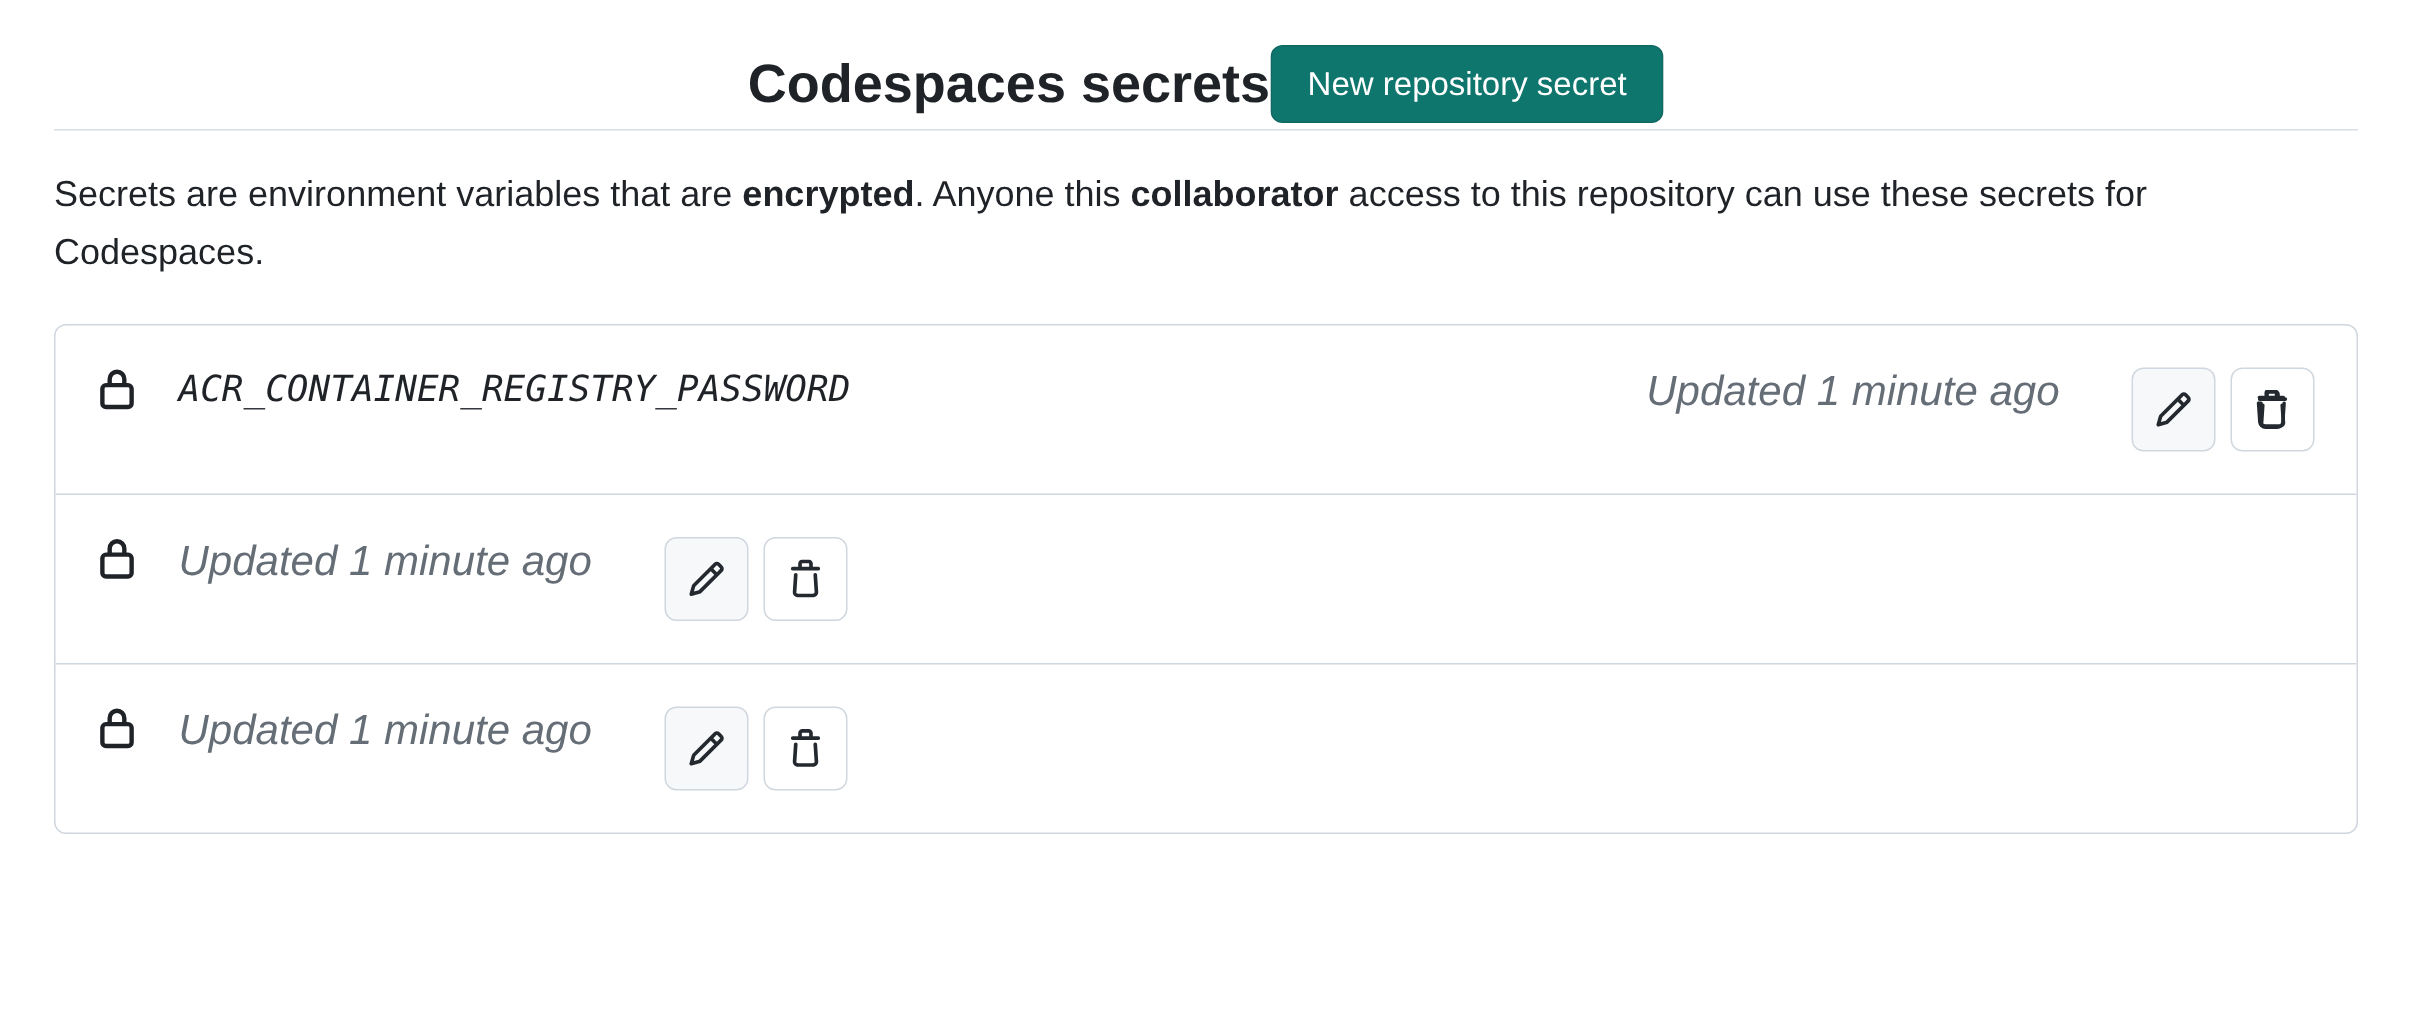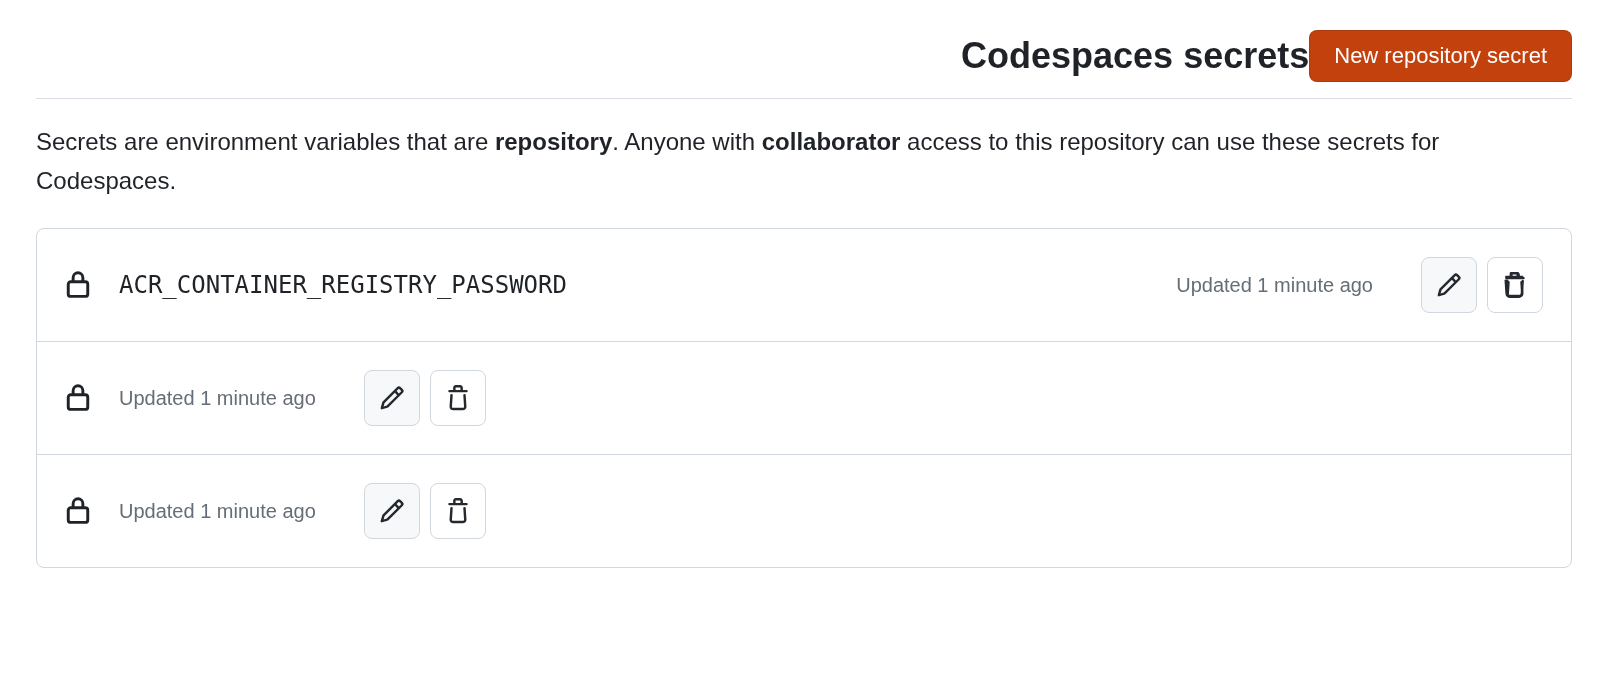--- a/index.html
+++ b/index.html
@@ -6,32 +6,32 @@
 body {
   font-family: -apple-system, BlinkMacSystemFont, "Segoe UI", Helvetica, Arial, sans-serif;
   color: #1f2328;
   background: #ffffff;
   padding: 30px 36px;
   font-size: 14px;
 }
 .header-row {
   display: flex;
   align-items: center;
-  justify-content: flex-end;
-  padding-bottom: 16px;
+  justify-content: center;
+  padding-bottom: 4px;
   border-bottom: 1px solid #d8dee4;
   margin-bottom: 24px;
 }
 .page-title {
   font-size: 36px;
   font-weight: 600;
   color: #1f2328;
 }
 .new-secret-btn {
-  background: #c2410c;
+  background: #0f766e;
   color: #ffffff;
   border: 1px solid rgba(31,35,40,0.15);
   border-radius: 8px;
   padding: 12px 24px;
   font-size: 22px;
   font-weight: 500;
   cursor: pointer;
   line-height: 1.2;
 }
 .description {
@@ -41,35 +41,36 @@
   margin-bottom: 28px;
 }
 .description b { font-weight: 600; }
 .secrets-list {
   border: 1px solid #d0d7de;
   border-radius: 8px;
   overflow: hidden;
 }
 .secret-row {
   display: flex;
-  align-items: center;
+  align-items: flex-start;
   padding: 28px 28px;
   gap: 28px;
   border-top: 1px solid #d0d7de;
+  font-style: italic;
 }
 .secret-row:first-child { border-top: none; }
 .secret-name {
   font-family: ui-monospace, SFMono-Regular, "SF Mono", Menlo, Consolas, monospace;
   font-size: 24px;
   font-weight: 400;
   color: #1f2328;
   flex: 1;
 }
 .secret-updated {
-  font-size: 20px;
+  font-size: 28px;
   color: #656d76;
   margin-right: 20px;
 }
 .icon-btn-group {
   display: flex;
   gap: 10px;
 }
 .icon-btn {
   width: 56px;
   height: 56px;
@@ -90,21 +91,21 @@
 </style>
 </head>
 <body>
 
 <div class="header-row">
   <h1 class="page-title">Codespaces secrets</h1>
   <button class="new-secret-btn">New repository secret</button>
 </div>
 
 <p class="description">
-  <span>Secrets are environment variables that are </span><b>repository</b><span>. Anyone with </span><b>collaborator</b><span> access to this repository can use these secrets for Codespaces.</span>
+  <span>Secrets are environment variables that are </span><b>encrypted</b><span>. Anyone this </span><b>collaborator</b><span> access to this repository can use these secrets for Codespaces.</span>
 </p>
 
 <div class="secrets-list">
 
   <div class="secret-row">
     <span class="lock-icon">
       <svg width="26" height="30" viewBox="0 0 16 18" fill="none" stroke="currentColor" stroke-width="1.8">
         <rect x="2" y="7" width="12" height="9" rx="1.5"></rect>
         <path d="M5 7 V4.5 a3 3 0 0 1 6 0 V7"></path>
       </svg>

